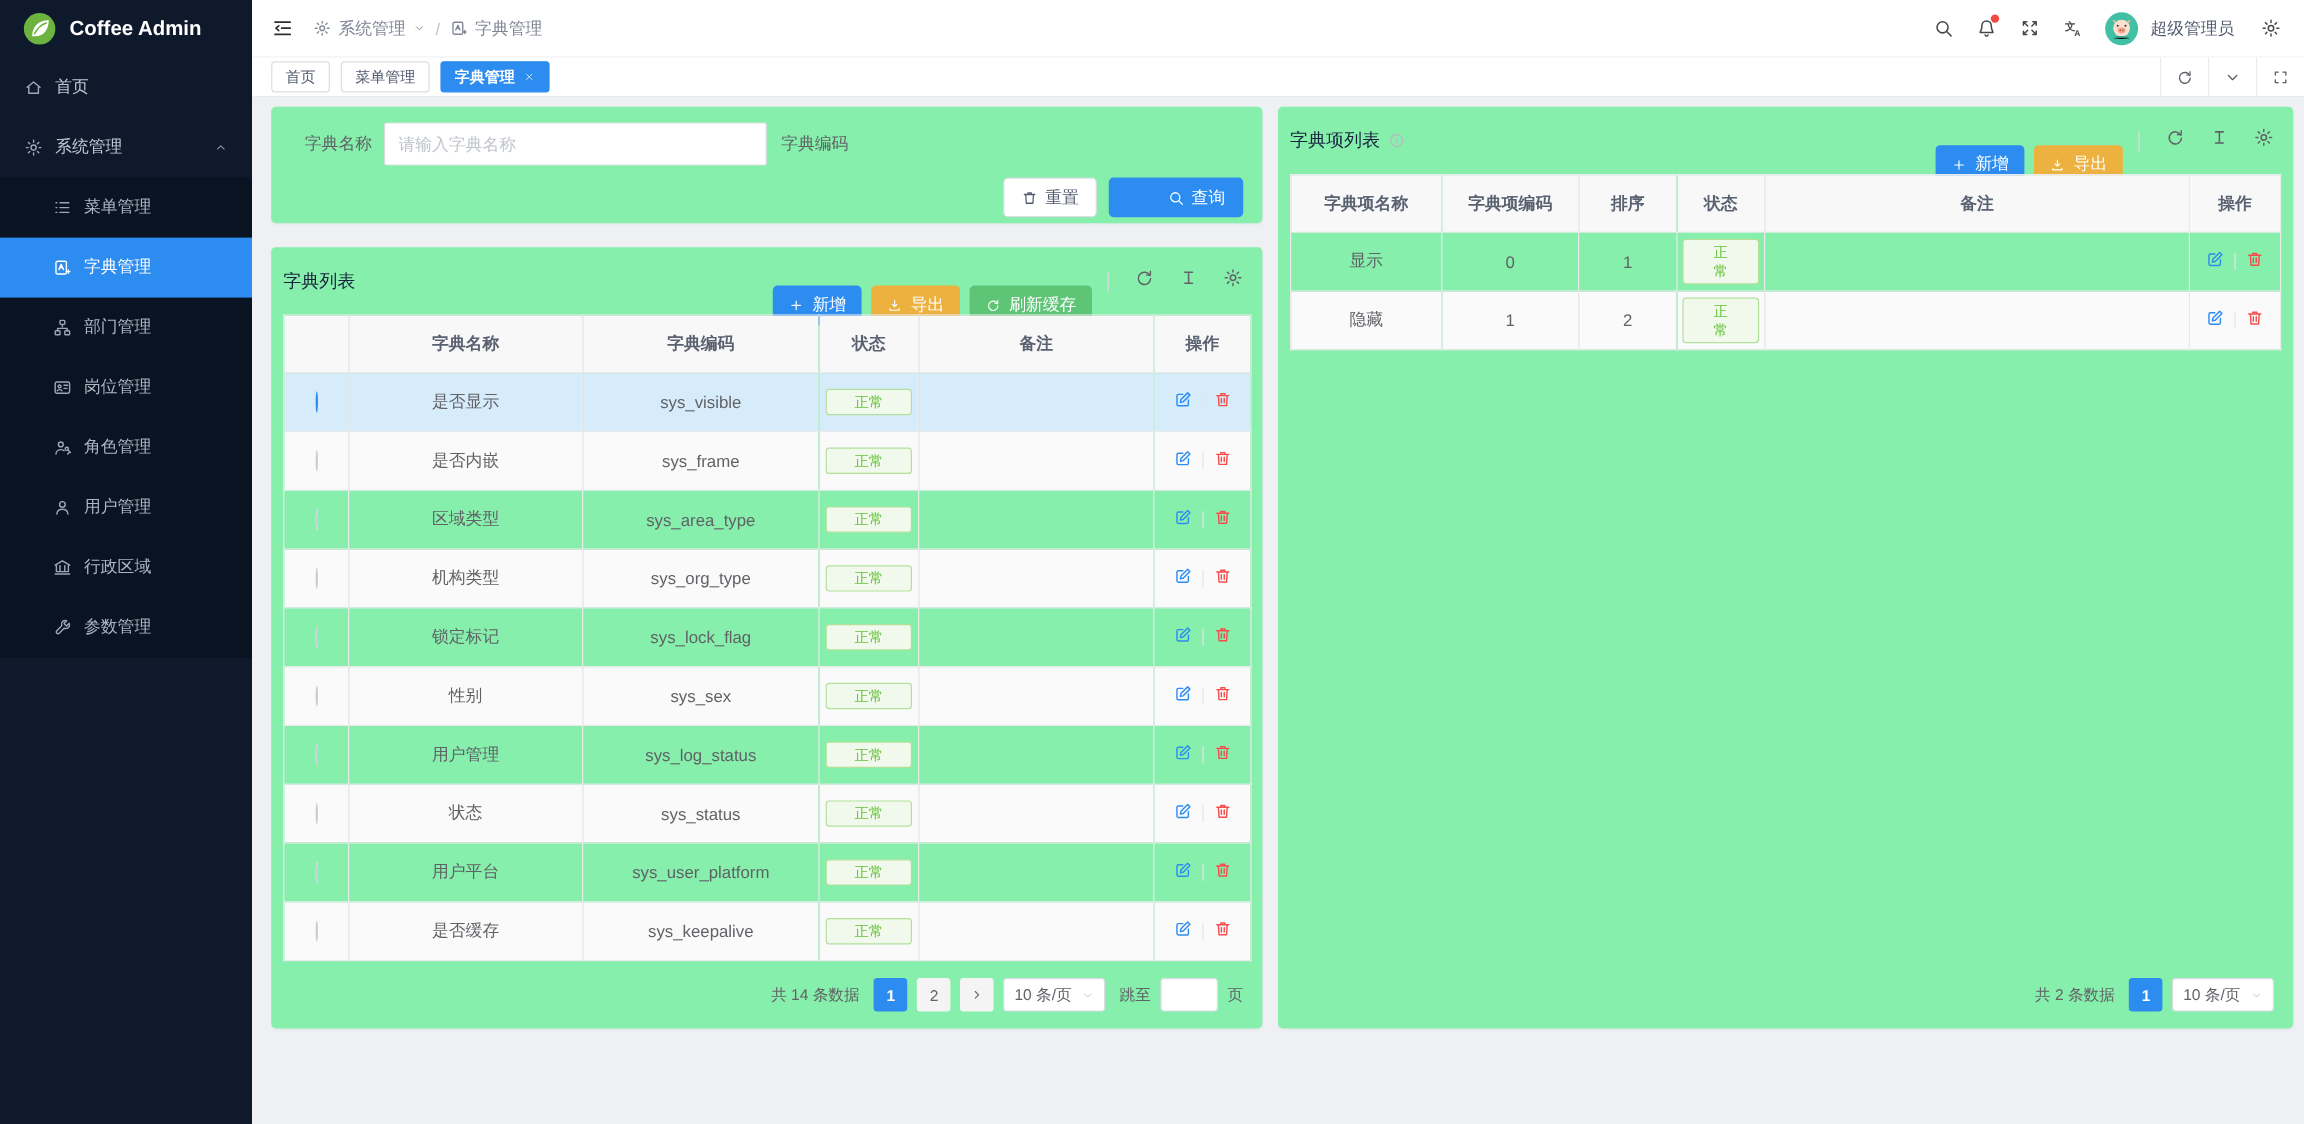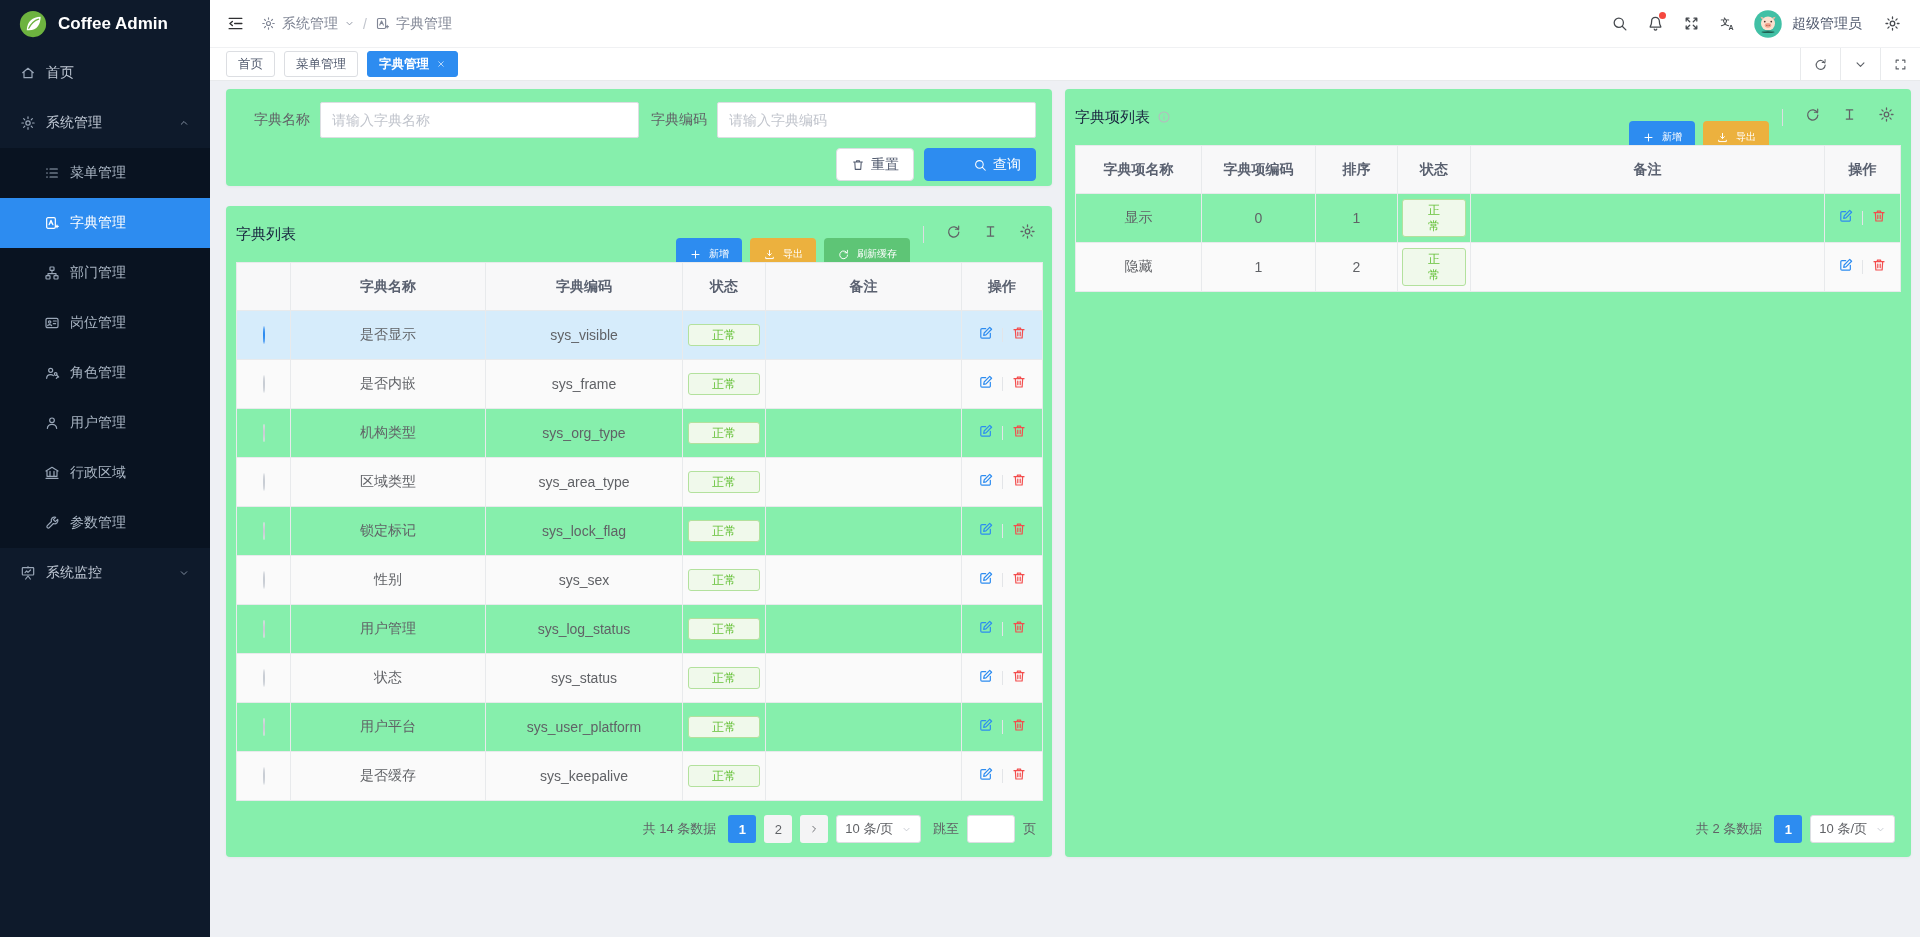--- a/index.html
+++ b/index.html
@@ -69,21 +69,21 @@
   .btn .ic{font-size:14px;}
   .btn.plain{background:#fff;border:1px solid #dcdee2;color:#515a6e;}
   .btn.primary{background:#2d8cf0;border:1px solid #2d8cf0;color:#fff;padding-left:48px;}
 
   
   .table-card{flex:1;padding:0 10px;display:flex;flex-direction:column;min-height:0;}
   .card-head{height:56px;display:flex;align-items:center;flex:none;}
   .card-title{font-size:15px;color:#17233d;font-weight:500;}
   .info-ic{font-size:14px;color:#b6babf;margin-left:7px;}
   .head-right{margin-left:auto;display:flex;align-items:center;gap:8px;}
-  .tbtn{height:33px;padding:0 13px;border:none;border-radius:4px;color:#fff;display:flex;align-items:center;gap:7px;font-size:10px;cursor:pointer;font-family:inherit;margin-top:40px;}
+  .tbtn{height:33px;padding:0 13px;border:none;border-radius:4px;color:#fff;display:flex;align-items:center;gap:7px;font-size:14px;cursor:pointer;font-family:inherit;margin-top:40px;}
   .tbtn .ic{font-size:13px;}
   .tbtn.primary{background:#2d8cf0;}
   .tbtn.warning{background:#ecb13e;}
   .tbtn.success{background:#5ec576;}
   .head-divider{width:1px;height:17px;background:#dcdee2;margin:0 7px 0 5px;}
   .tool-ic{font-size:17px;color:#606266;cursor:pointer;margin:0 6px;}
 
   table{width:100%;border-collapse:collapse;table-layout:fixed;flex:none;}
   th,td{border:1px solid #e8eaec;text-align:center;font-size:14px;color:#606266;padding:0 4px;overflow:hidden;}
   th{height:48px;background:#f8f8f9;font-weight:600;color:#5a6170;}
@@ -217,34 +217,20 @@
           </div>
           <div class="menu-item">
             <span class="ic">
               <svg viewBox="0 0 24 24">
                 <path d="M20.5 6.5a4.8 4.8 0 0 1-6.3 6.3L8 19a2 2 0 1 1-3-3l6.2-6.2a4.8 4.8 0 0 1 6.3-6.3L14 7l3 3 3.5-3.5z"></path>
               </svg>
             </span>
             <span class="menu-label">参数管理</span>
           </div>
         </div>
-        <div class="menu-item">
-          <span class="ic">
-            <svg viewBox="0 0 24 24">
-              <rect x="3.5" y="4" width="17" height="11" rx="1"></rect>
-              <path d="M12 2.5V4 M8.5 21l3.5-4.5L15.5 21 M7.5 11.5L10 9l2 2 3.8-3.5"></path>
-            </svg>
-          </span>
-          <span class="menu-label">系统监控</span>
-          <span class="ic chev">
-            <svg viewBox="0 0 24 24">
-              <path d="M6.5 9.5L12 15l5.5-5.5"></path>
-            </svg>
-          </span>
-        </div>
       </nav>
   </aside>
 
   <div class="main">
     <header class="topbar">
       <div class="topbar-left">
         <span class="ic fold-btn">
             <svg viewBox="0 0 24 24">
               <path d="M4 5.5h16 M11 12h9 M4 18.5h16 M8 9.5L5 12l3 2.5"></path>
             </svg>
@@ -379,21 +365,20 @@
     <div class="content">
       <div class="left-col">
         <section class="card search-card">
           <div class="form-row" id="search-fields">
               <div class="form-item">
                 <span class="form-label">字典名称</span>
                 <input class="form-input" placeholder="请输入字典名称" style="">
               </div>
               <div class="form-item">
                 <span class="form-label">字典编码</span>
-                <input class="form-input" placeholder="请输入字典编码" style="">
               </div>
             </div>
           <div class="btn-row">
             <button class="btn plain">
               <span class="ic">
                   <svg viewBox="0 0 24 24">
                     <path d="M4.5 7h15 M9.5 7V4.8h5V7 M6.5 7l.8 12.5h9.4L17.5 7"></path>
                   </svg>
                 </span>
               <span>重置</span>
@@ -517,44 +502,44 @@
                       <span class="op-del"><span class="ic">
                           <svg viewBox="0 0 24 24">
                             <path d="M4.5 7h15 M9.5 7V4.8h5V7 M6.5 7l.8 12.5h9.4L17.5 7 M10.2 10.5v5.5 M13.8 10.5v5.5"></path>
                           </svg>
                         </span></span>
                     </span>
                   </td>
                 </tr>
                 <tr class="">
                   <td><span class="radio"></span></td>
+                  <td><span>区域类型</span></td>
+                  <td><span>sys_area_type</span></td>
+                  <td><span class="tag">正常</span></td>
+                  <td><span></span></td>
+                  <td>
+                    <span class="ops">
+                      <span class="op-edit"><span class="ic">
+                          <svg viewBox="0 0 24 24">
+                            <path d="M11.5 5.5H6a1.8 1.8 0 0 0-1.8 1.8v10.7A1.8 1.8 0 0 0 6 19.8h10.7a1.8 1.8 0 0 0 1.8-1.8v-5.5 M17.6 3.6l2.8 2.8L12 14.8l-3.5.7.7-3.5z"></path>
+                          </svg>
+                        </span></span>
+                      <span class="op-sep"></span>
+                      <span class="op-del"><span class="ic">
+                          <svg viewBox="0 0 24 24">
+                            <path d="M4.5 7h15 M9.5 7V4.8h5V7 M6.5 7l.8 12.5h9.4L17.5 7 M10.2 10.5v5.5 M13.8 10.5v5.5"></path>
+                          </svg>
+                        </span></span>
+                    </span>
+                  </td>
+                </tr>
+                <tr class="">
+                  <td><span class="radio"></span></td>
                   <td><span>机构类型</span></td>
                   <td><span>sys_org_type</span></td>
-                  <td><span class="tag">正常</span></td>
-                  <td><span></span></td>
-                  <td>
-                    <span class="ops">
-                      <span class="op-edit"><span class="ic">
-                          <svg viewBox="0 0 24 24">
-                            <path d="M11.5 5.5H6a1.8 1.8 0 0 0-1.8 1.8v10.7A1.8 1.8 0 0 0 6 19.8h10.7a1.8 1.8 0 0 0 1.8-1.8v-5.5 M17.6 3.6l2.8 2.8L12 14.8l-3.5.7.7-3.5z"></path>
-                          </svg>
-                        </span></span>
-                      <span class="op-sep"></span>
-                      <span class="op-del"><span class="ic">
-                          <svg viewBox="0 0 24 24">
-                            <path d="M4.5 7h15 M9.5 7V4.8h5V7 M6.5 7l.8 12.5h9.4L17.5 7 M10.2 10.5v5.5 M13.8 10.5v5.5"></path>
-                          </svg>
-                        </span></span>
-                    </span>
-                  </td>
-                </tr>
-                <tr class="">
-                  <td><span class="radio"></span></td>
-                  <td><span>区域类型</span></td>
-                  <td><span>sys_area_type</span></td>
                   <td><span class="tag">正常</span></td>
                   <td><span></span></td>
                   <td>
                     <span class="ops">
                       <span class="op-edit"><span class="ic">
                           <svg viewBox="0 0 24 24">
                             <path d="M11.5 5.5H6a1.8 1.8 0 0 0-1.8 1.8v10.7A1.8 1.8 0 0 0 6 19.8h10.7a1.8 1.8 0 0 0 1.8-1.8v-5.5 M17.6 3.6l2.8 2.8L12 14.8l-3.5.7.7-3.5z"></path>
                           </svg>
                         </span></span>
                       <span class="op-sep"></span>

